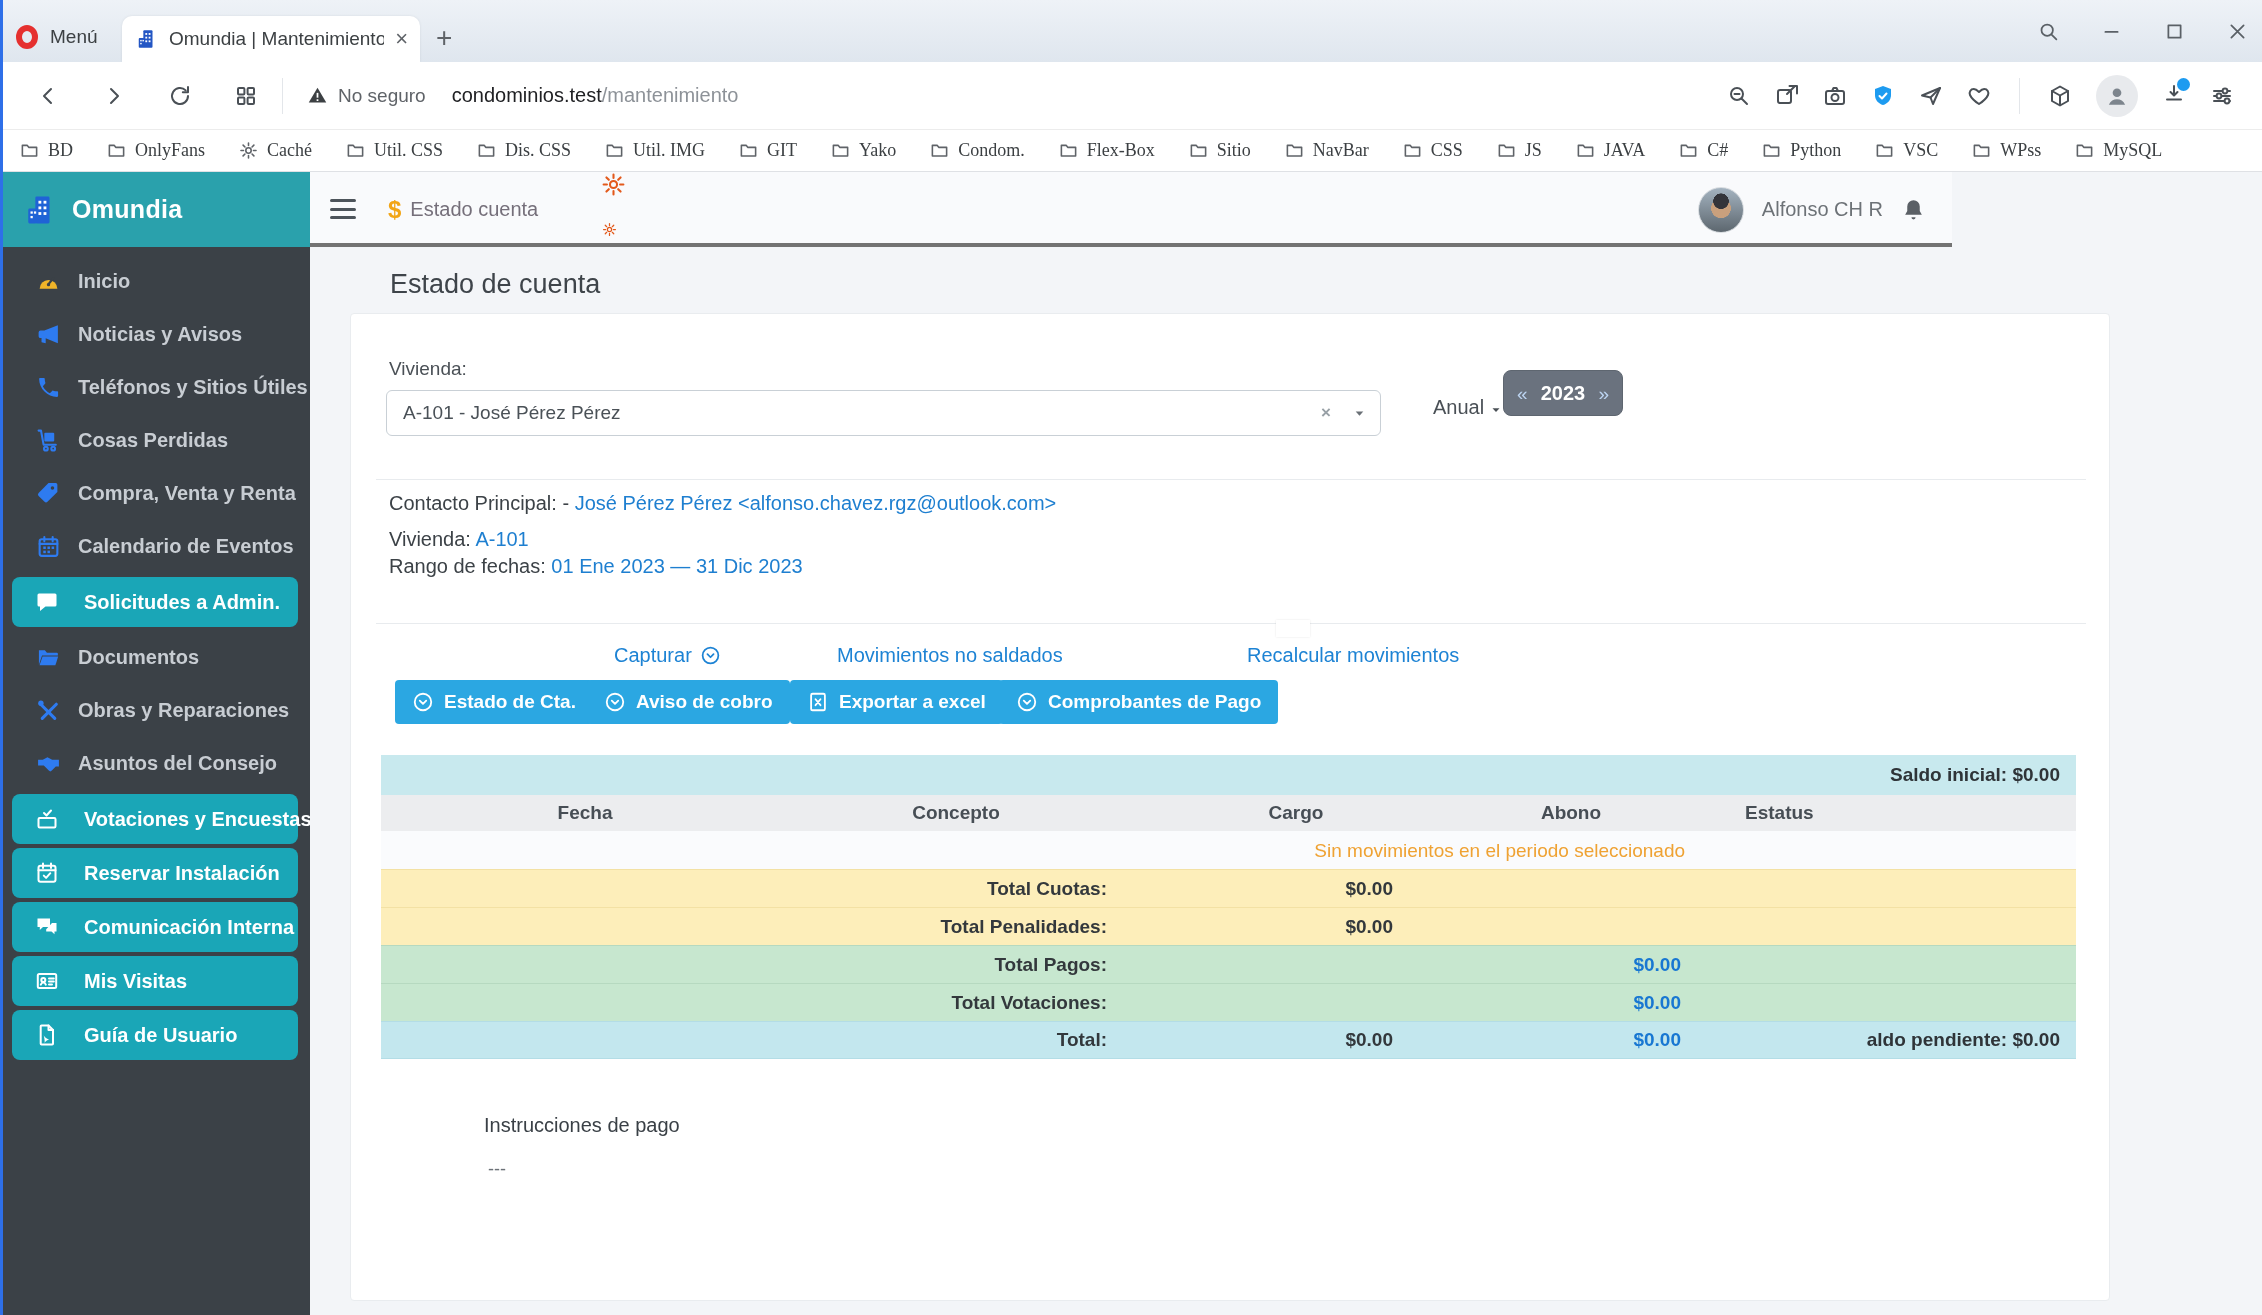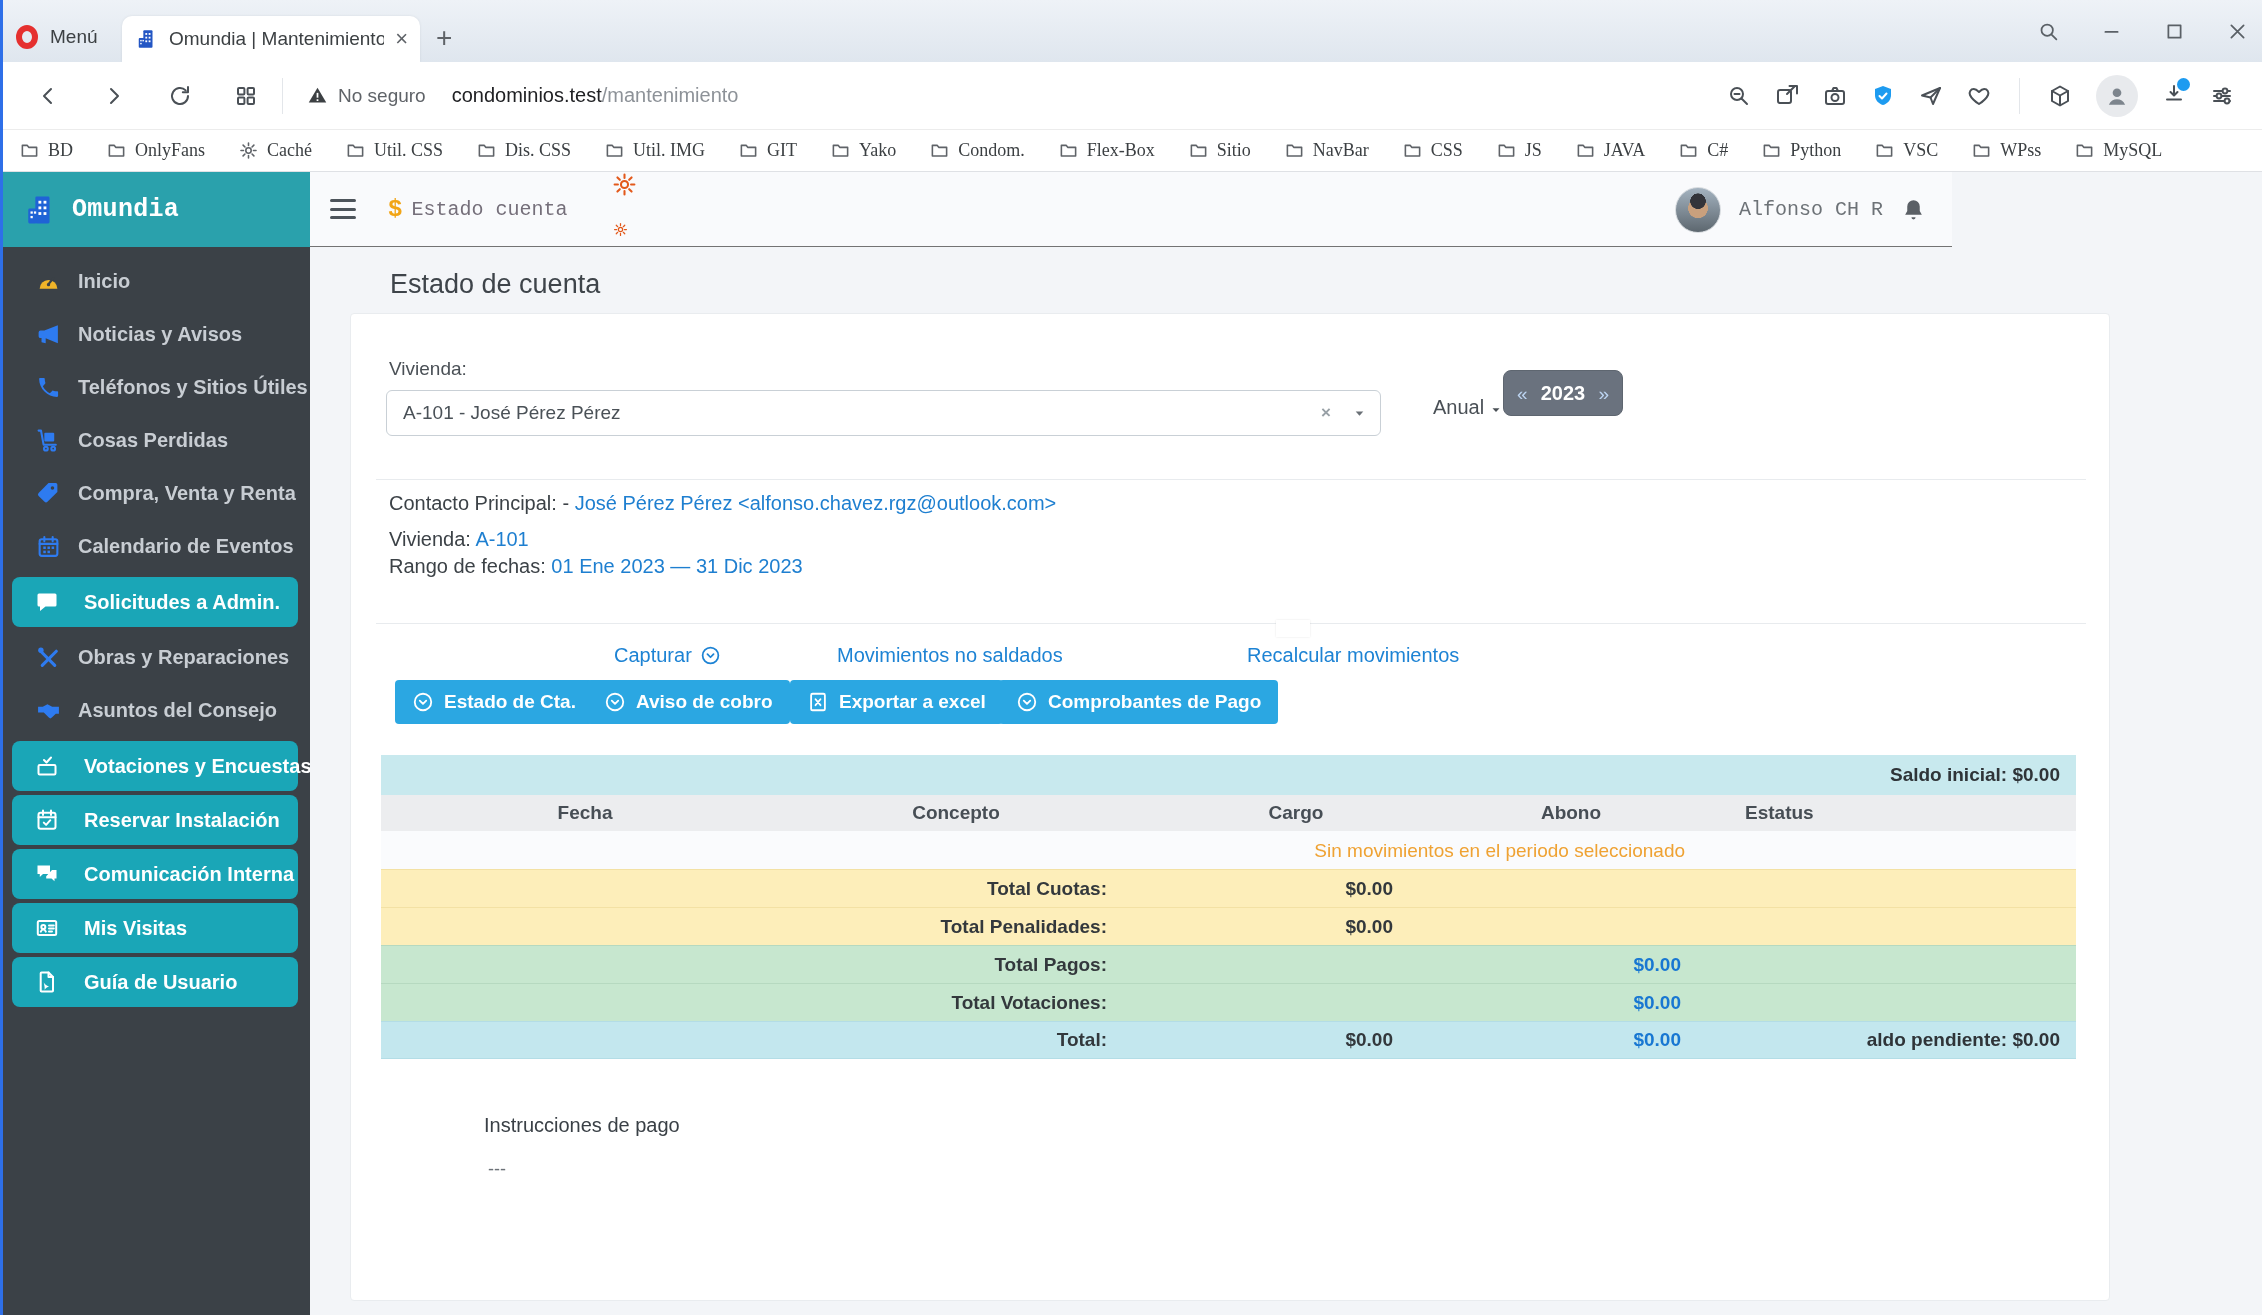--- a/index.html
+++ b/index.html
@@ -48,21 +48,21 @@
   .dl-dot{position:absolute; right:-4px; top:-4px; width:13px; height:13px; border-radius:50%; background:#1d9bf0;}
 
   
   #bookmarks{left:0; top:130px; width:2262px; height:42px; background:#fff; border-bottom:1px solid #dfe1e5;
     display:flex; align-items:center; padding:0 20px; gap:34px;}
   .bm-item{display:flex; align-items:center; gap:9px; cursor:pointer; white-space:nowrap;}
   .bm-item .ic{width:19px; height:19px; color:#5f6368;}
   .bm-label{font-size:18px; color:#3c4043;font-family:Liberation Serif, serif;}
 
   
-  #app-header{left:0; top:172px; width:1952px; height:75px; background:#f9fafc; border-bottom:1px solid #737373;font-family:Liberation Mono, monospace;}
+  #app-header{left:0; top:172px; width:1952px; height:75px; background:#f9fafc; border-bottom:4px solid #737373;}
   #brand{left:0; top:0; width:310px; height:75px; background:#2aa1ac; display:flex; align-items:center; gap:14px; padding-left:24px; cursor:pointer;}
   #brand .ic{width:34px; height:34px; color:#1f63d6;}
   #brand .name{color:#fff; font-size:25px; font-weight:600; letter-spacing:.3px;}
   #hamburger{left:330px; top:24px; width:26px; height:26px; display:flex; flex-direction:column; justify-content:space-between; padding:3px 0; cursor:pointer;}
   #hamburger span{height:3px; background:#4d545b; border-radius:2px;}
   .topnav-item{top:0; height:75px; display:flex; align-items:center; gap:9px; cursor:pointer;}
   .topnav-item .lbl{font-size:20px; color:#756f7a;}
   #nav-estado{left:388px;}
   #nav-estado .dollar{color:#f2a516; font-size:24px; font-weight:700;}
   #nav-panel{left:558px;flex-direction:column;}
@@ -613,20 +613,29 @@
         </span>
         <span class="lbl">Calendario de Eventos</span>
       </div>
       <div class="side-btn">
         <span class="ic">
           <svg viewBox="0 0 24 24" fill="none" stroke="currentColor" stroke-width="2" stroke-linecap="round" stroke-linejoin="round" xmlns="http://www.w3.org/2000/svg">
             <path d="M4 3.5h16a1.5 1.5 0 0 1 1.5 1.5v10a1.5 1.5 0 0 1-1.5 1.5H10.5L5 21v-4.5H4A1.5 1.5 0 0 1 2.5 15V5A1.5 1.5 0 0 1 4 3.5z" fill="currentColor" stroke="none"></path>
           </svg>
         </span>
         <span class="lbl">Solicitudes a Admin.</span>
+      </div>
+      <div class="side-item">
+        <span class="ic">
+          <svg viewBox="0 0 24 24" fill="none" stroke="currentColor" stroke-width="2" stroke-linecap="round" stroke-linejoin="round" xmlns="http://www.w3.org/2000/svg">
+            <path d="M2.8 5h5.7l2 2.5H20a1 1 0 0 1 1 1V10H5.8L2.8 19z" fill="currentColor" stroke="none"></path>
+            <path d="M6.3 11h15L18.6 19.5H3.4z" fill="currentColor" stroke="none"></path>
+          </svg>
+        </span>
+        <span class="lbl">Documentos</span>
       </div>
       <div class="side-item">
         <span class="ic">
           <svg viewBox="0 0 24 24" fill="none" stroke="currentColor" stroke-width="2" stroke-linecap="round" stroke-linejoin="round" xmlns="http://www.w3.org/2000/svg">
             <path d="M4.5 6 18 19.5" stroke-width="3"></path>
             <path d="M19.5 6 6 19.5" stroke-width="3"></path>
             <circle cx="4.7" cy="5" r="2.6" fill="currentColor" stroke="none"></circle>
           </svg>
         </span>
         <span class="lbl">Obras y Reparaciones</span>

